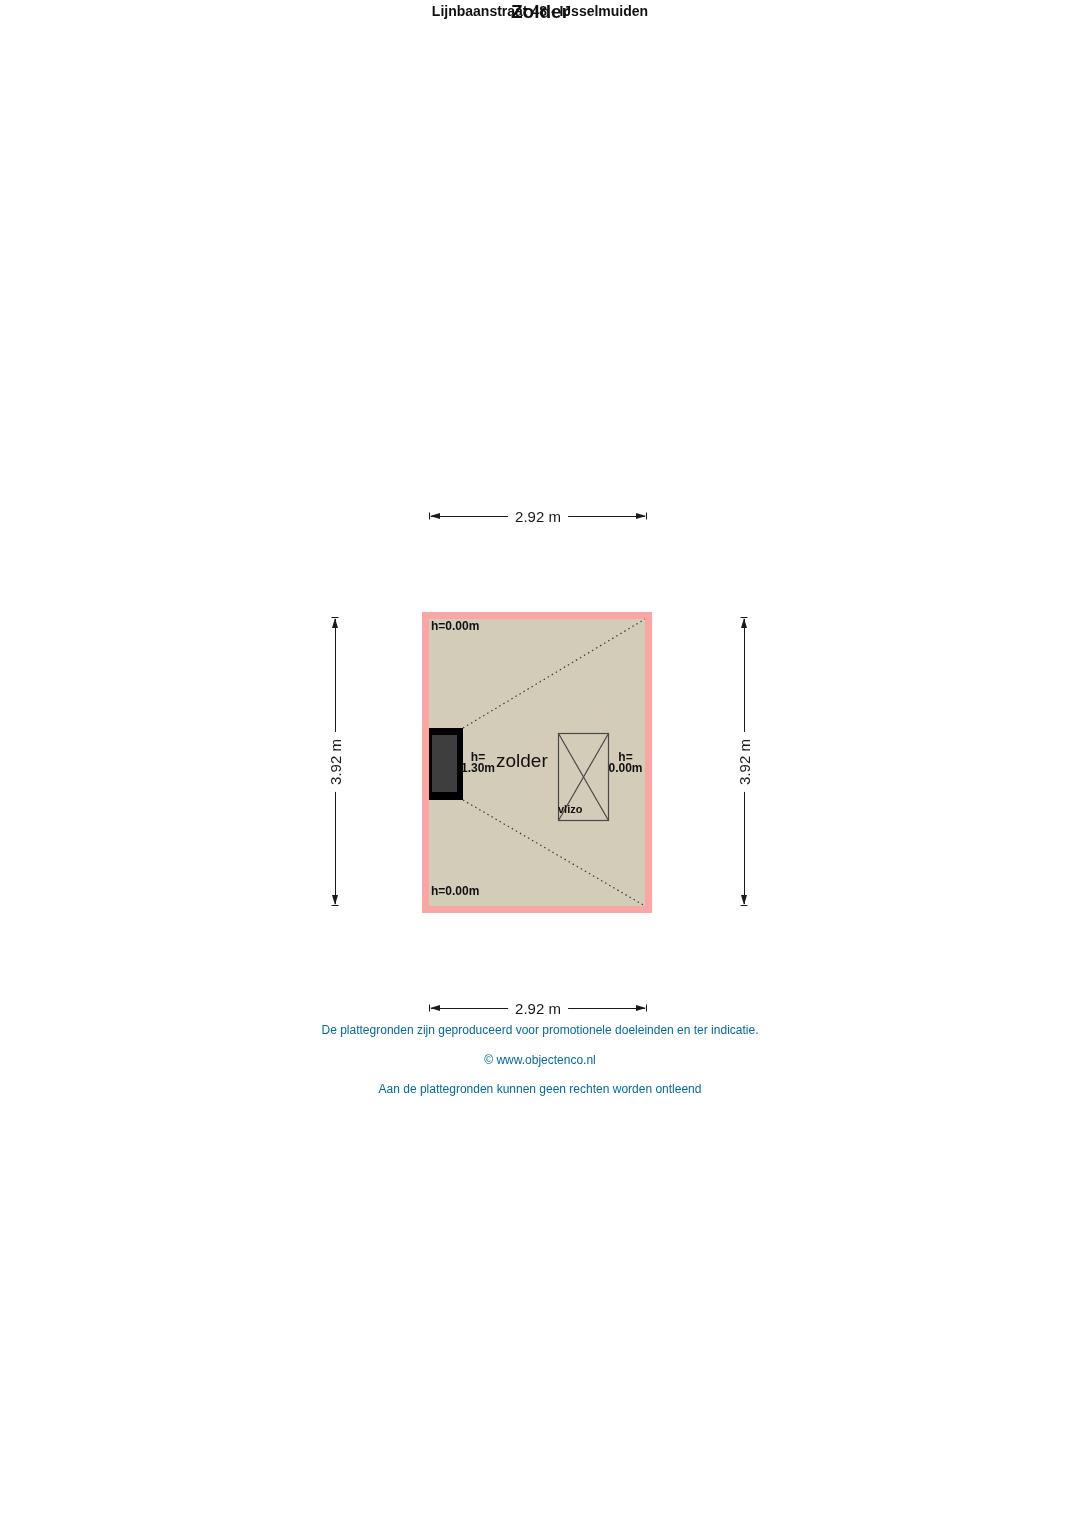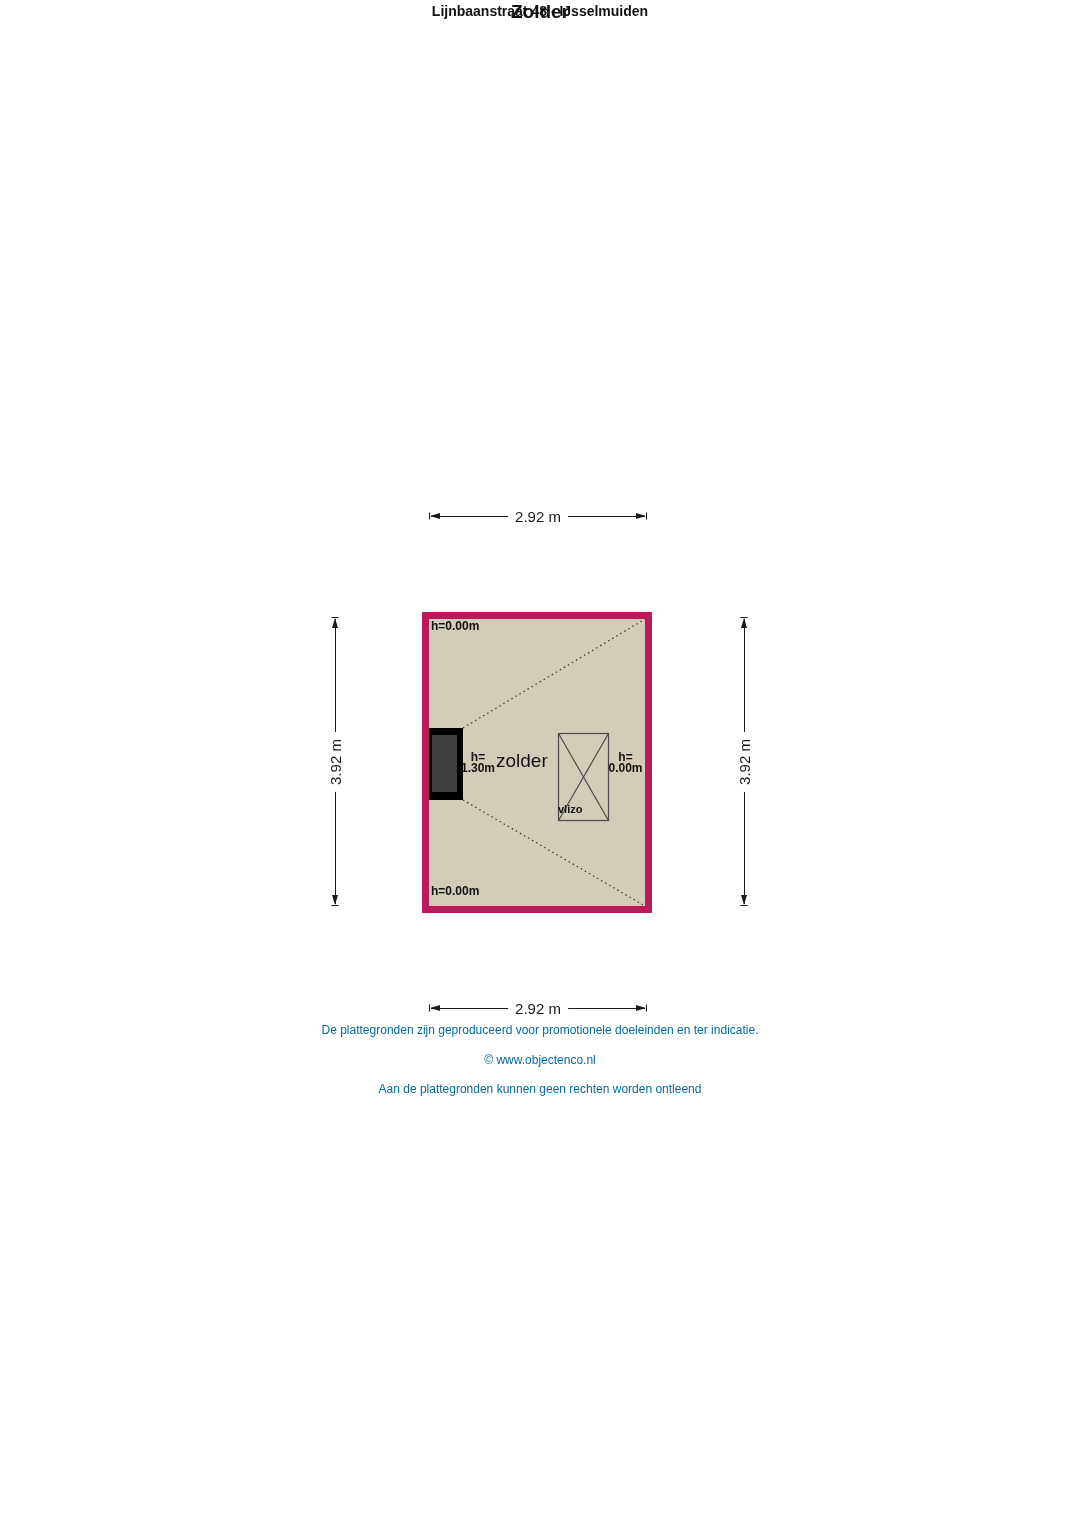--- a/index.html
+++ b/index.html
@@ -69,21 +69,21 @@
   .dim-label.rot { transform: translate(-50%, -50%) rotate(-90deg); }
 
   .dim-top    { left: 429px; top: 508px;  width: 218px; height: 16px; }
   .dim-bottom { left: 429px; top: 1000px; width: 218px; height: 16px; }
   .dim-left   { left: 327px; top: 617px;  width: 16px;  height: 289px; }
   .dim-right  { left: 736px; top: 617px;  width: 16px;  height: 289px; }
 
   
   .room {
     position: absolute; left: 422px; top: 612px;
-    width: 230px; height: 301px; background: #be185d;
+    width: 230px; height: 301px; background: #fca5a5;
   }
   .room-floor {
     position: absolute; left: 7px; top: 7px;
     width: 216px; height: 287px; background: #d2ccb9;
   }
   .room-svg { position: absolute; left: 0; top: 0; }
 
   .chimney {
     position: absolute; left: 7px; top: 116px;
     width: 34px; height: 72px; background: #000000;

